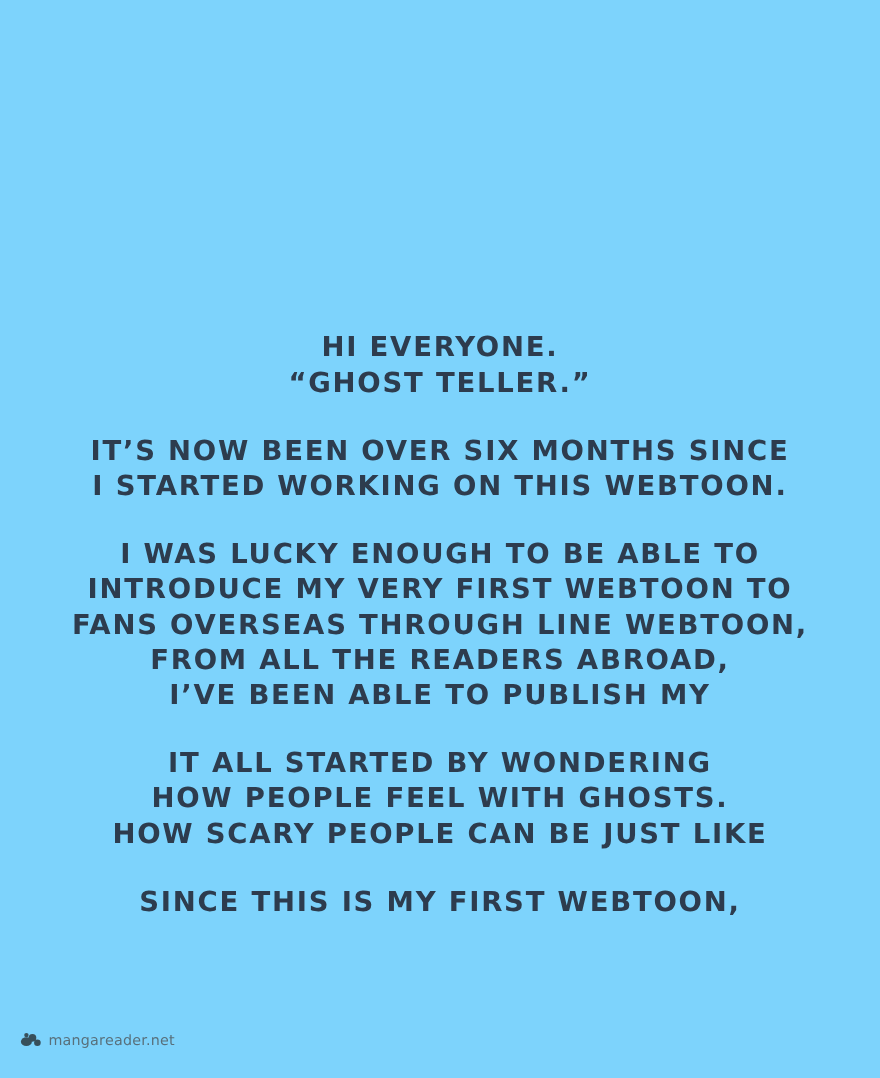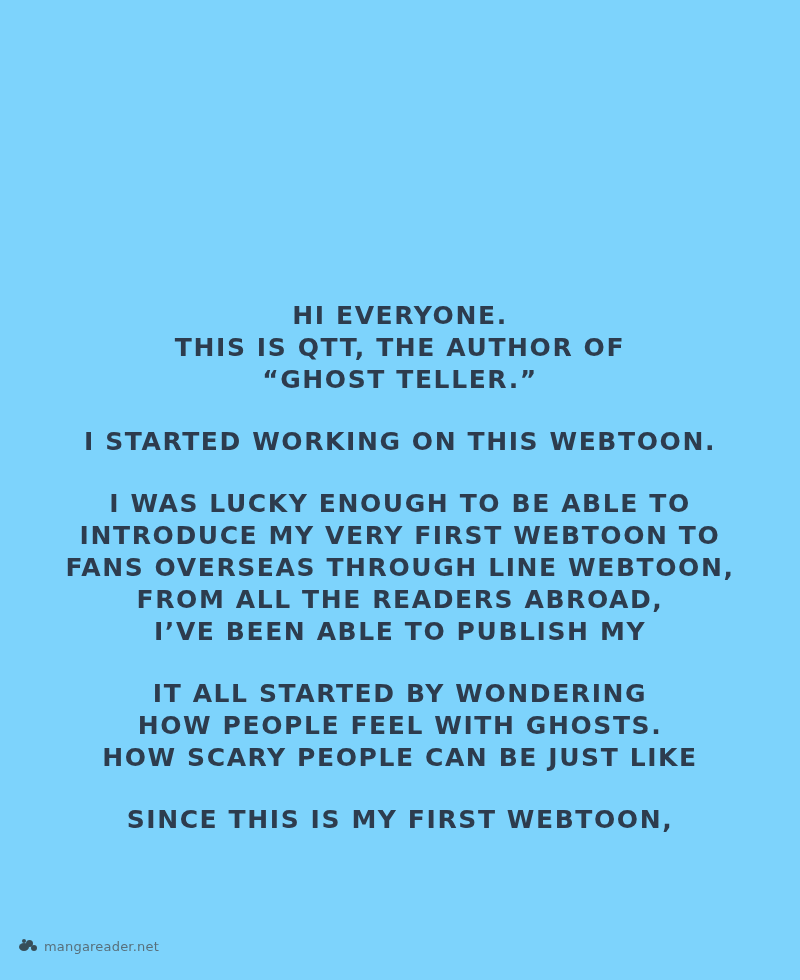--- a/index.html
+++ b/index.html
@@ -76,25 +76,25 @@
 </style>
 </head>
 <body>
 
 <div class="page">
 
   <div class="message-block">
 
     <div class="para">
       <span class="line">Hi everyone.</span>
-      <span class="line">This is QTT, the author of</span>
       <span class="line">“Ghost Teller.”</span>
     </div>
 
     <div class="para">
+      <span class="line">It’s now been over six months since</span>
       <span class="line">I started working on this webtoon.</span>
     </div>
 
     <div class="para">
       <span class="line">I was lucky enough to be able to</span>
       <span class="line">introduce my very first webtoon to</span>
       <span class="line">fans overseas through LINE Webtoon,</span>
       <span class="line">from all the readers abroad,</span>
       <span class="line">I’ve been able to publish my</span>
     </div>

